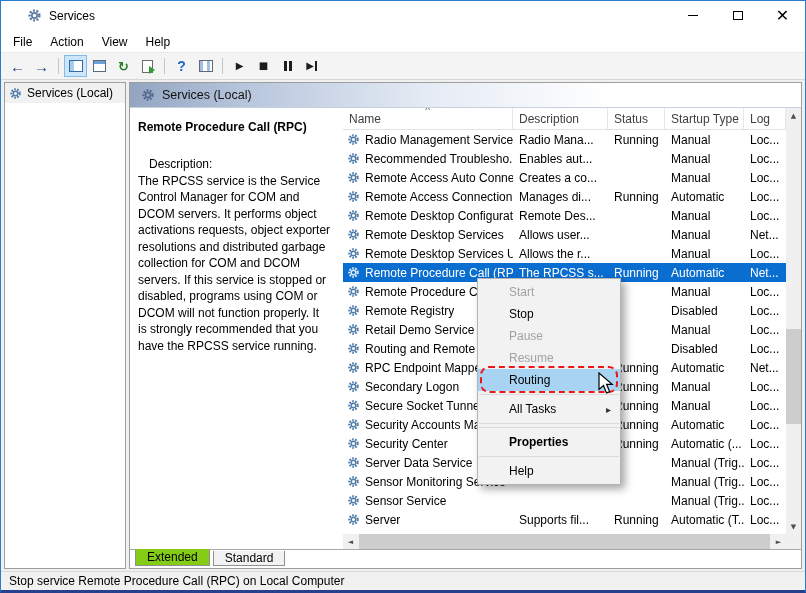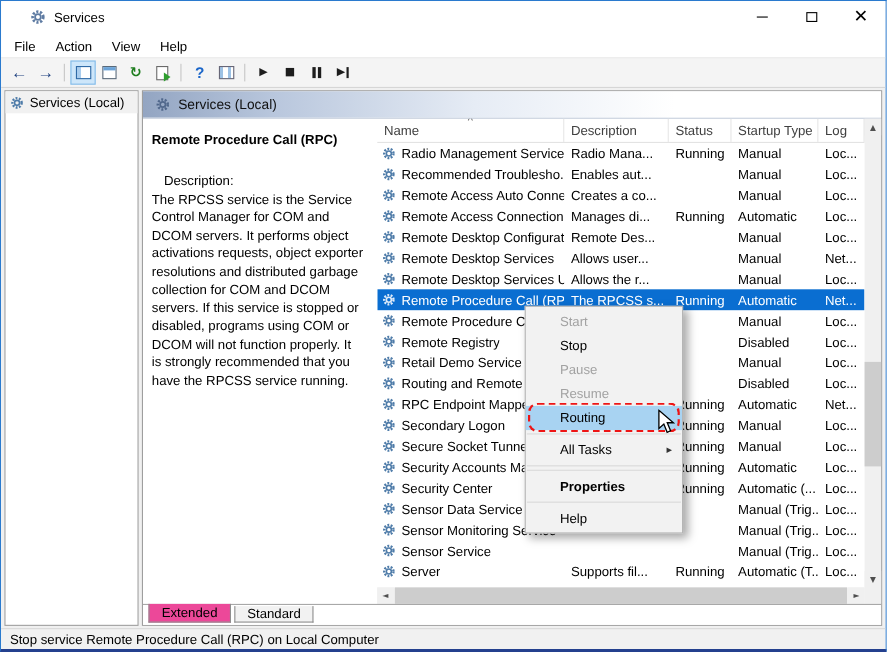--- a/index.html
+++ b/index.html
@@ -90,21 +90,21 @@
   .vscroll-col { flex: 0 0 15px; display: flex; flex-direction: column; background: #f0f0f0; }
   .vtrack { flex: 1; position: relative; }
   .vthumb { position: absolute; top: 52%; left: 0; width: 100%; height: 95px; background: #cdcdcd; }
   .corner { flex: 0 0 15px; background: #f0f0f0; }
 
   
   .tabstrip { flex: 0 0 19px; display: flex; align-items: flex-start; padding-left: 5px; background: #fff;
     border-top: 1px solid #a8a8a8; }
   .tab { display: flex; align-items: center; padding: 0 11px; border: 1px solid #8f8f8f; border-top: none;
     background: #f2f2f2; margin-right: 3px; height: 15px; margin-top: 1px; }
-  .tab.active { background: #ec4899; height: 17px; margin-top: -1px; z-index: 2; }
+  .tab.active { background: #84cc16; height: 17px; margin-top: -1px; z-index: 2; }
 
   
   .statusbar { flex: 0 0 19px; display: flex; align-items: center; padding-left: 8px; background: #f1f1f1;
     border-top: 1px solid #d9d9d9; }
 
   
   .context-menu { position: absolute; left: 476px; top: 277px; width: 144px; background: #f2f2f2;
     border: 1px solid #b5b5b5; box-shadow: 4px 4px 8px rgba(0,0,0,0.35); padding: 2px 0; z-index: 50; }
   .menu-item { height: 22px; display: flex; align-items: center; padding-left: 31px; position: relative; }
   .menu-item.disabled { color: #a2a2a2; }
@@ -490,21 +490,21 @@
                   <span class="cell c-startup">Automatic (...</span>
                   <span class="cell c-logon">Loc...</span>
                 </div>
                 <div class="row">
                   <span class="cell c-name">
                     <span class="gear-wrap">
                       <svg width="13" height="13" viewBox="0 0 16 16">
                         <use href="#gear"></use>
                       </svg>
                     </span>
-                    <span class="name-text">Sensor Data Service</span>
+                    <span class="name-text">Server Data Service</span>
                   </span>
                   <span class="cell c-desc"></span>
                   <span class="cell c-status"></span>
                   <span class="cell c-startup">Manual (Trig...</span>
                   <span class="cell c-logon">Loc...</span>
                 </div>
                 <div class="row">
                   <span class="cell c-name">
                     <span class="gear-wrap">
                       <svg width="13" height="13" viewBox="0 0 16 16">

